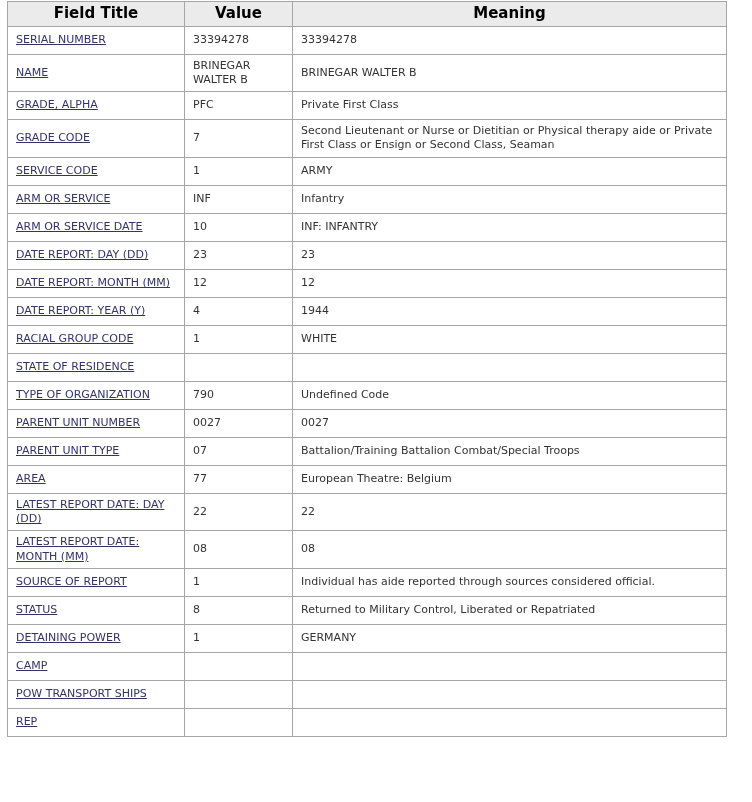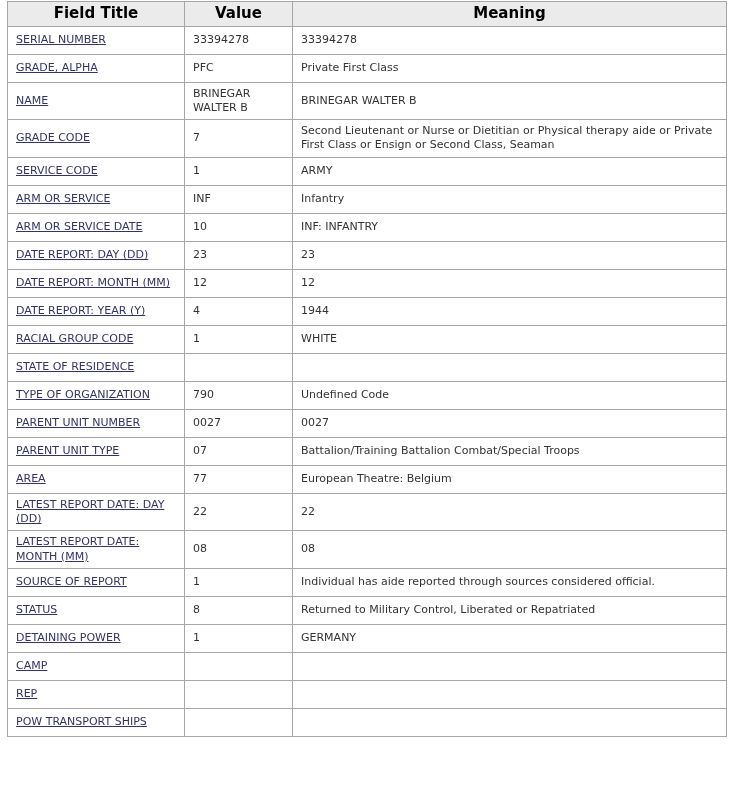--- a/index.html
+++ b/index.html
@@ -69,34 +69,34 @@
     <tbody>
         <tr>
     <td class="field-cell">
       <a href="#">SERIAL NUMBER</a>
     </td>
     <td class="value-cell">33394278</td>
     <td class="meaning-cell">33394278</td>
   </tr>
         <tr>
     <td class="field-cell">
+      <a href="#">NAME</a>
+    </td>
+    <td class="value-cell">BRINEGAR WALTER B</td>
+    <td class="meaning-cell">BRINEGAR WALTER B</td>
+  </tr>
+        <tr>
+    <td class="field-cell">
       <a href="#">GRADE, ALPHA</a>
     </td>
     <td class="value-cell">PFC</td>
     <td class="meaning-cell">Private First Class</td>
   </tr>
         <tr>
     <td class="field-cell">
-      <a href="#">NAME</a>
-    </td>
-    <td class="value-cell">BRINEGAR WALTER B</td>
-    <td class="meaning-cell">BRINEGAR WALTER B</td>
-  </tr>
-        <tr>
-    <td class="field-cell">
       <a href="#">GRADE CODE</a>
     </td>
     <td class="value-cell">7</td>
     <td class="meaning-cell">Second Lieutenant or Nurse or Dietitian or Physical therapy aide or Private First Class or Ensign or Second Class, Seaman</td>
   </tr>
         <tr>
     <td class="field-cell">
       <a href="#">SERVICE CODE</a>
     </td>
     <td class="value-cell">1</td>
@@ -216,27 +216,27 @@
   </tr>
         <tr>
     <td class="field-cell">
       <a href="#">CAMP</a>
     </td>
     <td class="value-cell"></td>
     <td class="meaning-cell"></td>
   </tr>
         <tr>
     <td class="field-cell">
+      <a href="#">POW TRANSPORT SHIPS</a>
+    </td>
+    <td class="value-cell"></td>
+    <td class="meaning-cell"></td>
+  </tr>
+        <tr>
+    <td class="field-cell">
       <a href="#">REP</a>
-    </td>
-    <td class="value-cell"></td>
-    <td class="meaning-cell"></td>
-  </tr>
-        <tr>
-    <td class="field-cell">
-      <a href="#">POW TRANSPORT SHIPS</a>
     </td>
     <td class="value-cell"></td>
     <td class="meaning-cell"></td>
   </tr>
       </tbody>
   </table>
 </div>
 
 </body></html>

